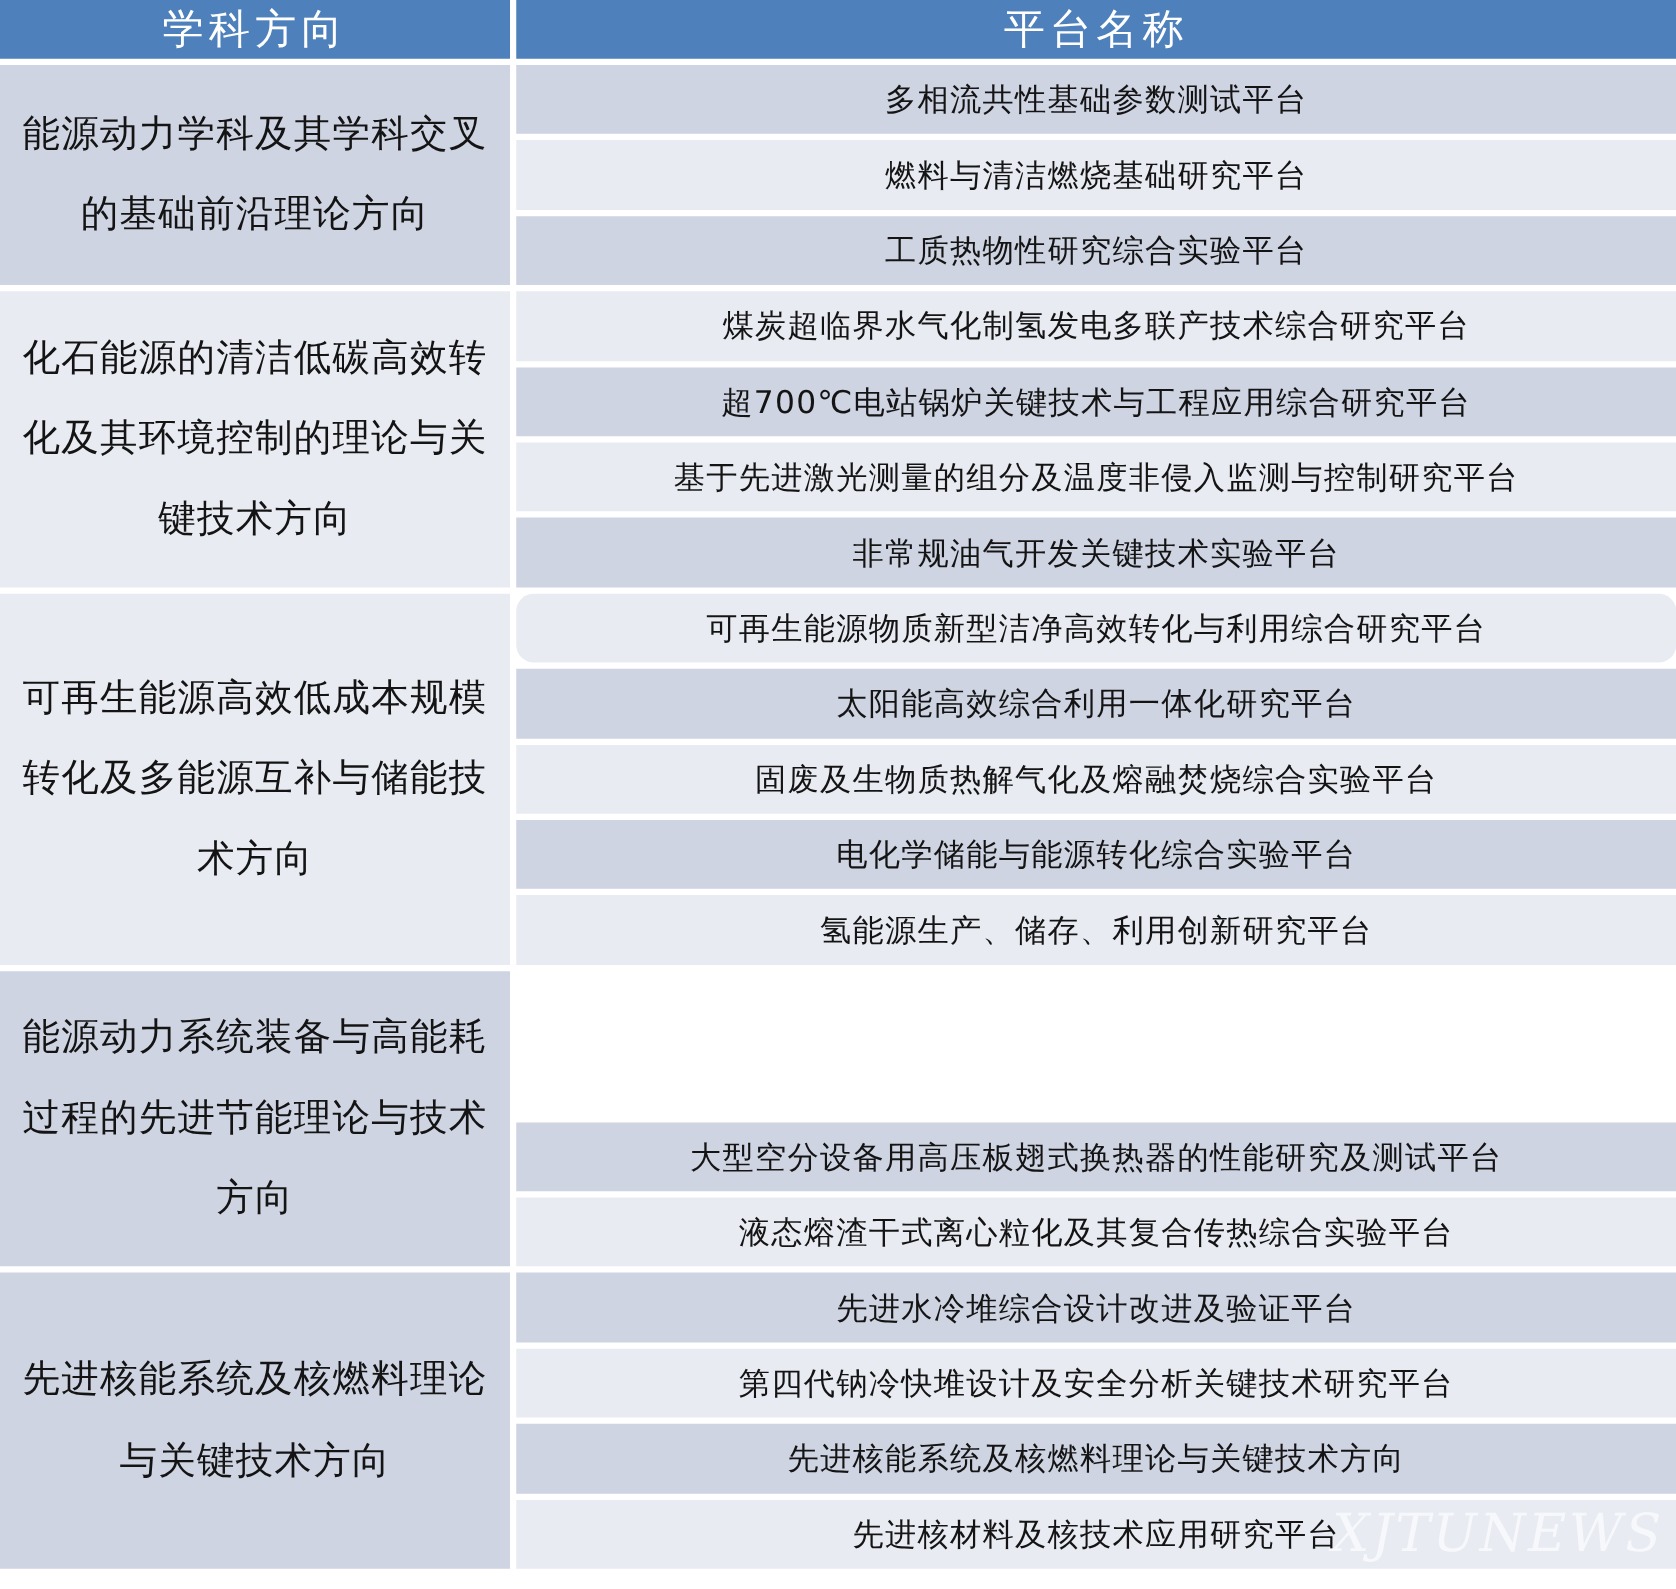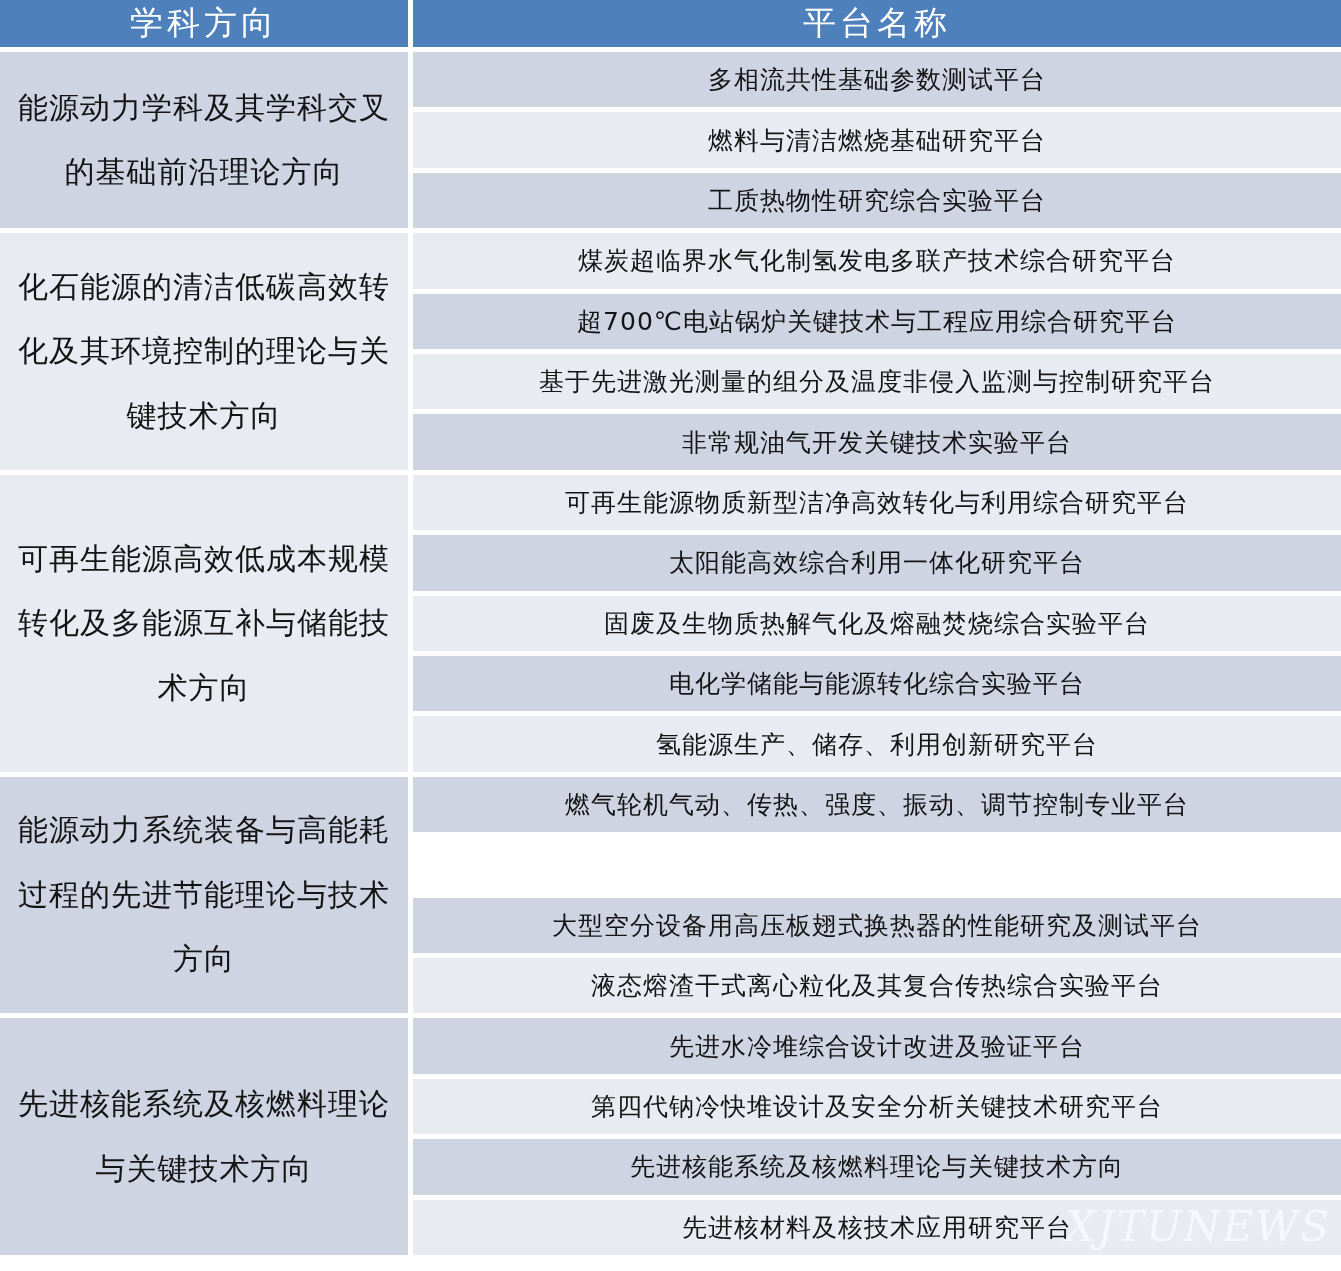--- a/index.html
+++ b/index.html
@@ -83,27 +83,26 @@
   <div class="dir-cell band-dark" style="grid-row: 2 / span 3;">能源动力学科及其学科交叉的基础前沿理论方向</div>
       <div class="plat-cell band-dark" style="grid-row: 2;">多相流共性基础参数测试平台</div>
       <div class="plat-cell band-light" style="grid-row: 3;">燃料与清洁燃烧基础研究平台</div>
       <div class="plat-cell band-dark" style="grid-row: 4;">工质热物性研究综合实验平台</div>
       <div class="dir-cell band-light" style="grid-row: 5 / span 4;">化石能源的清洁低碳高效转化及其环境控制的理论与关键技术方向</div>
       <div class="plat-cell band-light" style="grid-row: 5;">煤炭超临界水气化制氢发电多联产技术综合研究平台</div>
       <div class="plat-cell band-dark" style="grid-row: 6;">超700℃电站锅炉关键技术与工程应用综合研究平台</div>
       <div class="plat-cell band-light" style="grid-row: 7;">基于先进激光测量的组分及温度非侵入监测与控制研究平台</div>
       <div class="plat-cell band-dark" style="grid-row: 8;">非常规油气开发关键技术实验平台</div>
       <div class="dir-cell band-light" style="grid-row: 9 / span 5;">可再生能源高效低成本规模转化及多能源互补与储能技术方向</div>
-      <div class="plat-cell band-light" style="grid-row: 9;">可再生能源物质新型洁净高效转化与利用综合研究平台</div>
+      <div class="plat-cell band-light" style="grid-row: 9; border-radius: 14px;">可再生能源物质新型洁净高效转化与利用综合研究平台</div>
       <div class="plat-cell band-dark" style="grid-row: 10;">太阳能高效综合利用一体化研究平台</div>
       <div class="plat-cell band-light" style="grid-row: 11;">固废及生物质热解气化及熔融焚烧综合实验平台</div>
       <div class="plat-cell band-dark" style="grid-row: 12;">电化学储能与能源转化综合实验平台</div>
       <div class="plat-cell band-light" style="grid-row: 13;">氢能源生产、储存、利用创新研究平台</div>
       <div class="dir-cell band-dark" style="grid-row: 14 / span 4;">能源动力系统装备与高能耗过程的先进节能理论与技术方向</div>
-      <div class="plat-cell band-dark" style="grid-row: 14;">燃气轮机气动、传热、强度、振动、调节控制专业平台</div>
       <div class="plat-cell band-dark" style="grid-row: 16;">大型空分设备用高压板翅式换热器的性能研究及测试平台</div>
       <div class="plat-cell band-light" style="grid-row: 17;">液态熔渣干式离心粒化及其复合传热综合实验平台</div>
       <div class="dir-cell band-dark" style="grid-row: 18 / span 4;">先进核能系统及核燃料理论与关键技术方向</div>
       <div class="plat-cell band-dark" style="grid-row: 18;">先进水冷堆综合设计改进及验证平台</div>
       <div class="plat-cell band-light" style="grid-row: 19;">第四代钠冷快堆设计及安全分析关键技术研究平台</div>
       <div class="plat-cell band-dark" style="grid-row: 20;">先进核能系统及核燃料理论与关键技术方向</div>
       <div class="plat-cell band-light" style="grid-row: 21;">先进核材料及核技术应用研究平台</div>
     </div>
   <div class="watermark">XJTUNEWS</div>
 </div>

